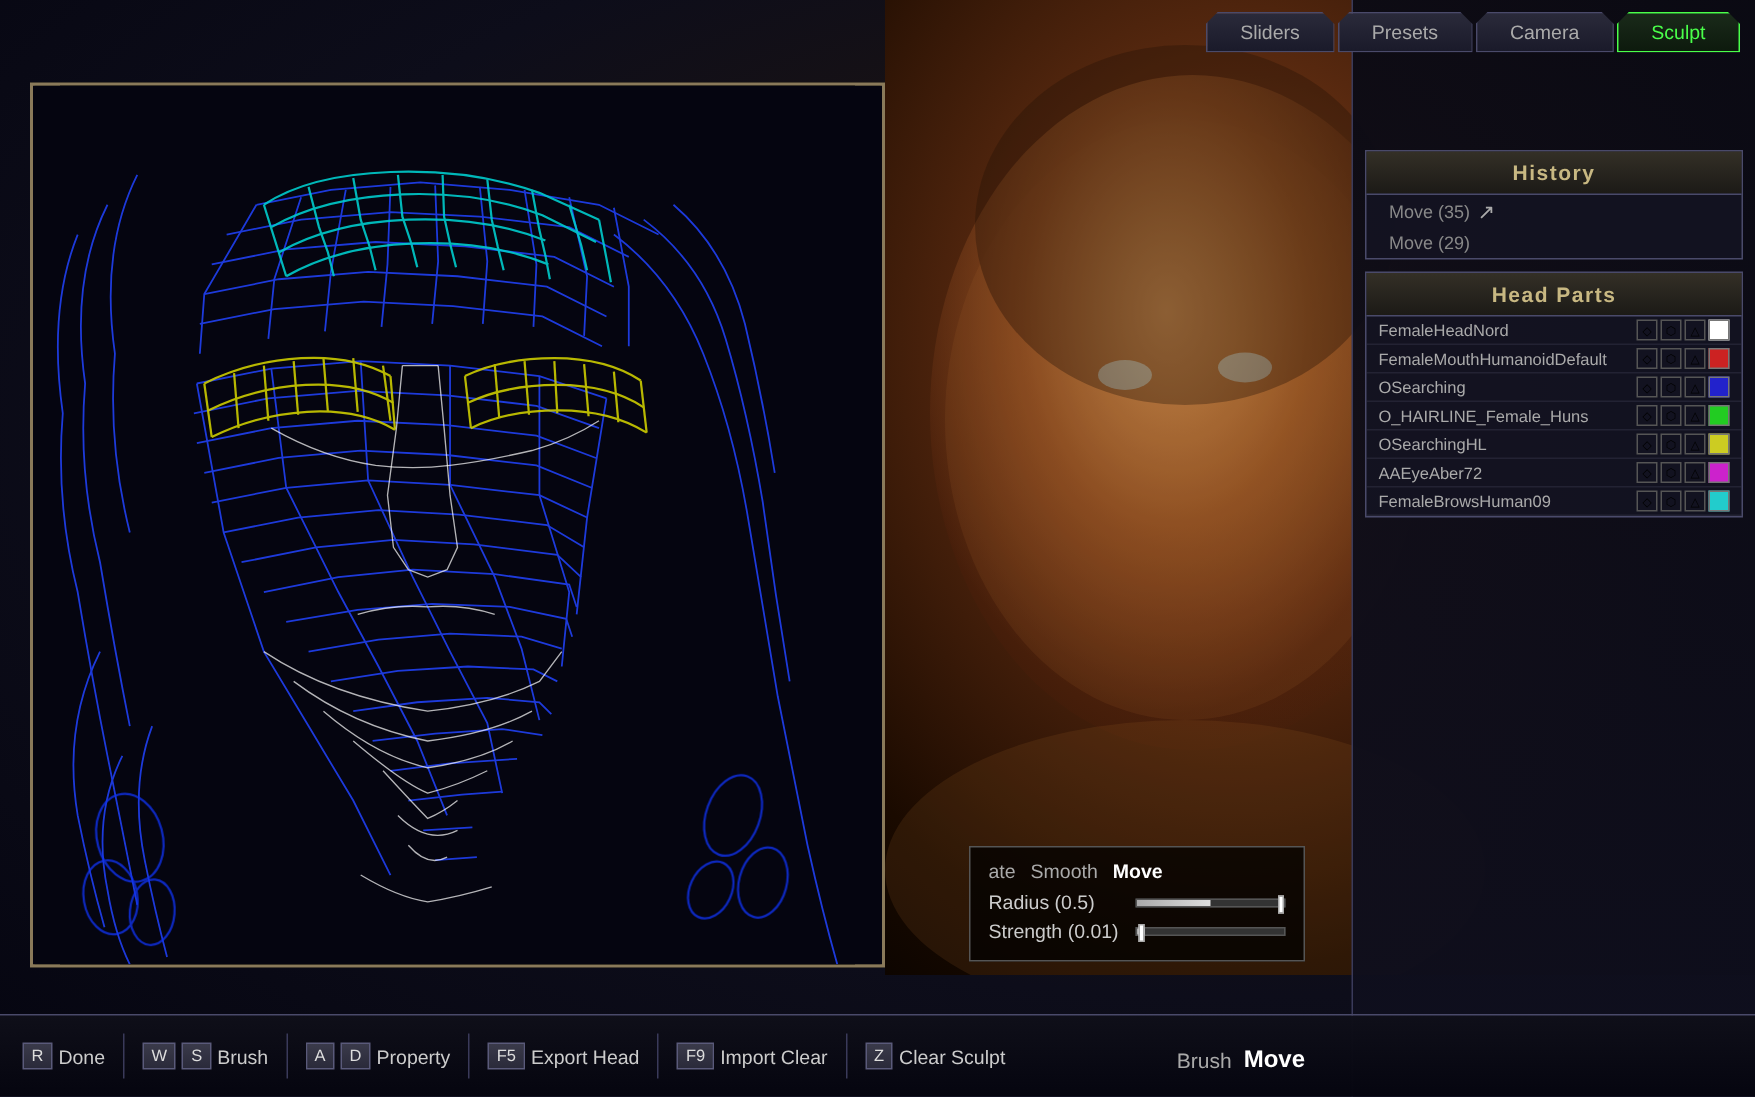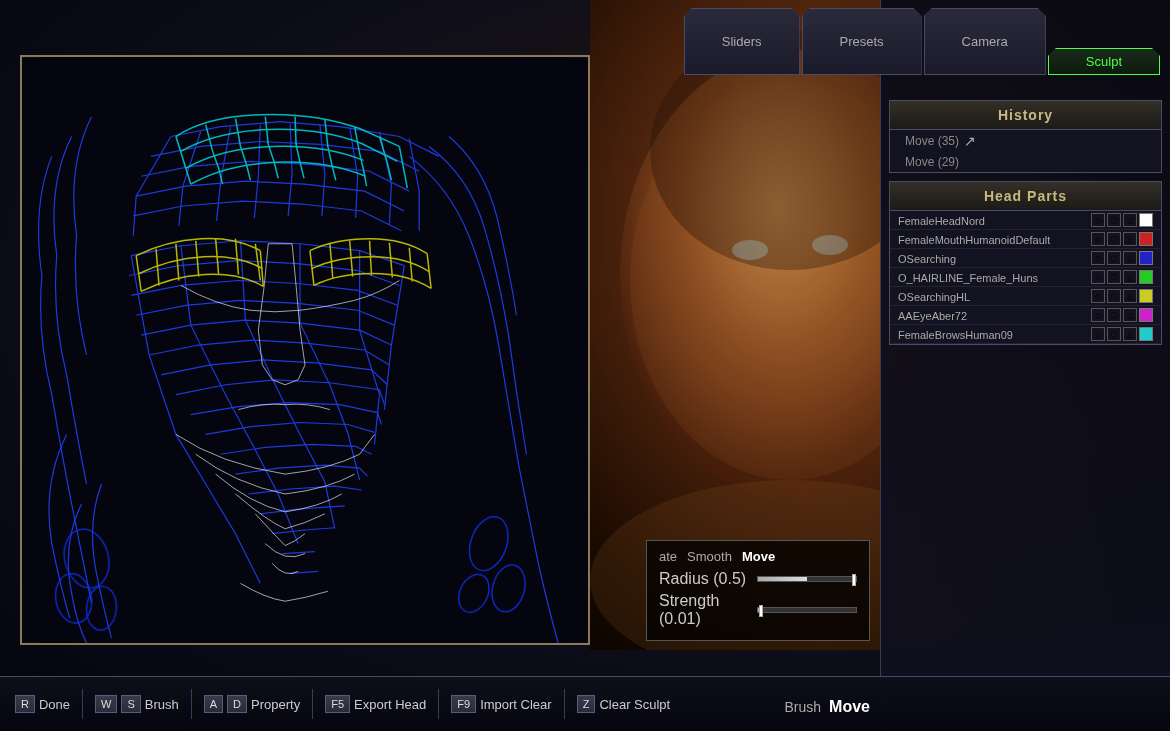--- a/index.html
+++ b/index.html
@@ -24,34 +24,33 @@
       position: absolute;
       top: 0;
       right: 0;
       display: flex;
       gap: 2px;
       padding: 8px 10px 0 0;
       z-index: 10;
     }
 
     .nav-tab {
-      padding: 5px 37px;
+      padding: 5px 22px;
       background: linear-gradient(180deg, #2a2a3a 0%, #1a1a2a 100%);
       border: 1px solid #4a4a6a;
       color: #aaa;
       font-size: 13px;
       cursor: pointer;
       clip-path: polygon(8px 0%, calc(100% - 8px) 0%, 100% 8px, 100% 100%, 0% 100%, 0% 8px);
     }
 
     .nav-tab.active {
       color: #4aff4a;
       border-color: #4aff4a;
       background: linear-gradient(180deg, #1a2a1a 0%, #0d1a0d 100%);
-      margin-top: 40px;
     }
 
     
     .left-viewport {
       position: absolute;
       left: 20px;
       top: 55px;
       width: 570px;
       height: 590px;
       border: 2px solid #8a7a5a;
@@ -99,21 +98,21 @@
       height: 450px;
       background: radial-gradient(ellipse at 45% 35%, rgba(200,140,80,0.9) 0%, rgba(160,90,40,0.6) 35%, rgba(80,30,10,0.3) 65%, transparent 80%);
       border-radius: 50%;
     }
 
     
     .right-panel {
       position: absolute;
       right: 0;
       top: 0;
-      width: 290px;
+      width: 269px;
       height: 731px;
       background: linear-gradient(180deg, rgba(10,10,20,0.95) 0%, rgba(15,15,30,0.95) 100%);
       border-left: 1px solid #3a3a5a;
     }
 
     .panel-section {
       border: 1px solid #4a4a6a;
       margin: 8px;
       padding: 0;
       background: rgba(20,20,35,0.8);
@@ -282,21 +281,21 @@
 
     .slider-row {
       display: flex;
       align-items: center;
       gap: 8px;
       margin: 4px 0;
     }
 
     .slider-label {
       color: #ccc;
-      font-size: 16px;
+      font-size: 13px;
       width: 90px;
     }
 
     .slider-track {
       width: 100px;
       height: 6px;
       background: #333;
       border: 1px solid #555;
       position: relative;
     }

